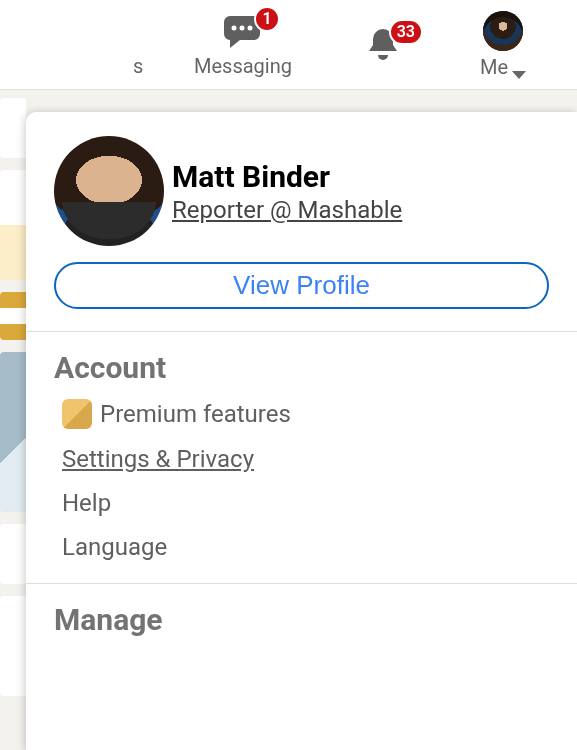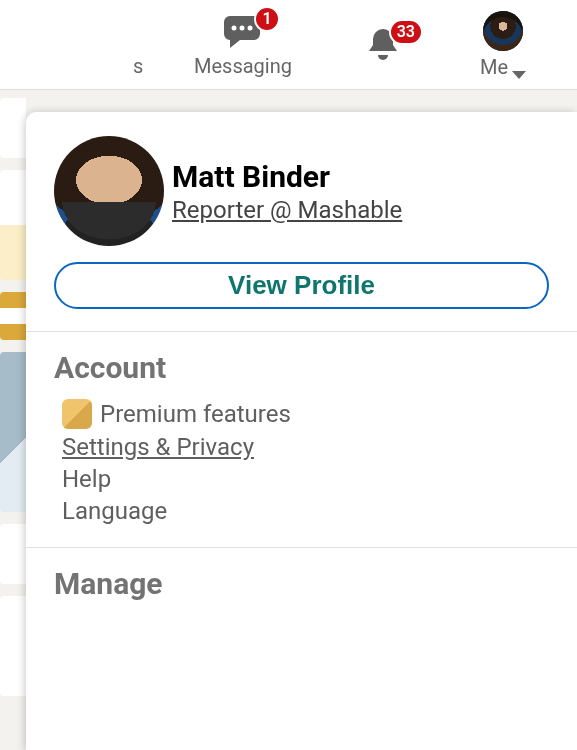--- a/index.html
+++ b/index.html
@@ -156,23 +156,23 @@
     .profile-sub {
       font-size: 24px;
       color: #444;
       margin-top: 2px;
       text-decoration: underline;
     }
     .view-profile-btn {
       display: block;
       width: 100%;
       text-align: center;
-      color: #0f766e;
+      color: #3b82f6;
       font-size: 26px;
-      font-weight: 700;
+      font-weight: 400;
       border: 2px solid #0a66c2;
       background: #fff;
       border-radius: 30px;
       padding: 6px 0;
       cursor: pointer;
       margin-bottom: 22px;
     }
     .section-divider {
       border: none;
       border-top: 1px solid #e0dfde;
@@ -180,21 +180,21 @@
     }
     .section-heading {
       font-size: 30px;
       font-weight: 700;
       color: #737373;
       margin: 4px 0 14px 0;
     }
     .menu-list {
       display: flex;
       flex-direction: column;
-      gap: 4px;
+      gap: 16px;
       margin: 6px 0 22px 8px;
     }
     .menu-item {
       font-size: 24px;
       color: #5f5f5f;
       cursor: pointer;
       display: flex;
       align-items: center;
       gap: 8px;
     }

